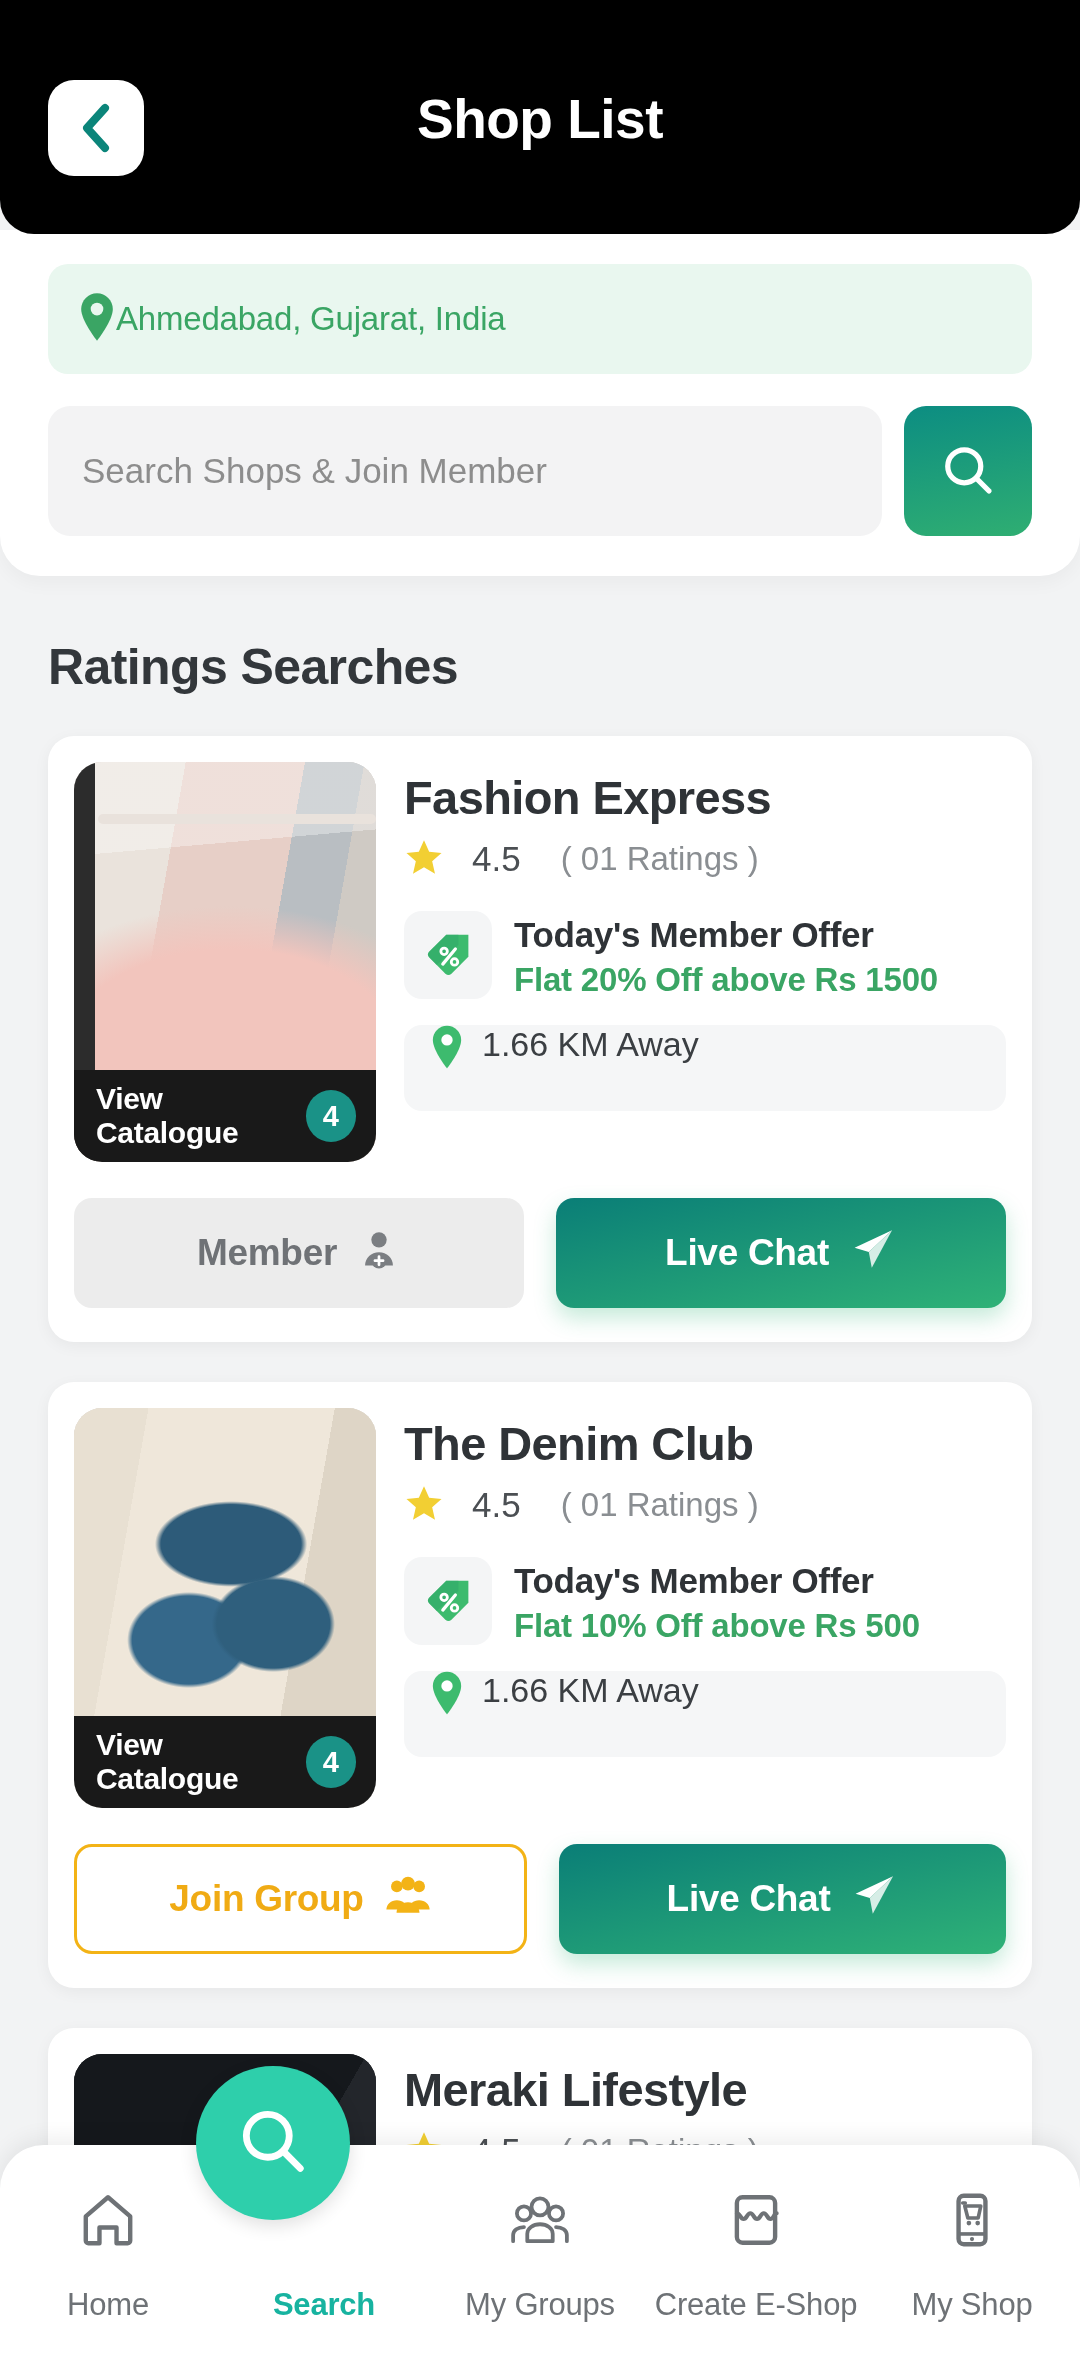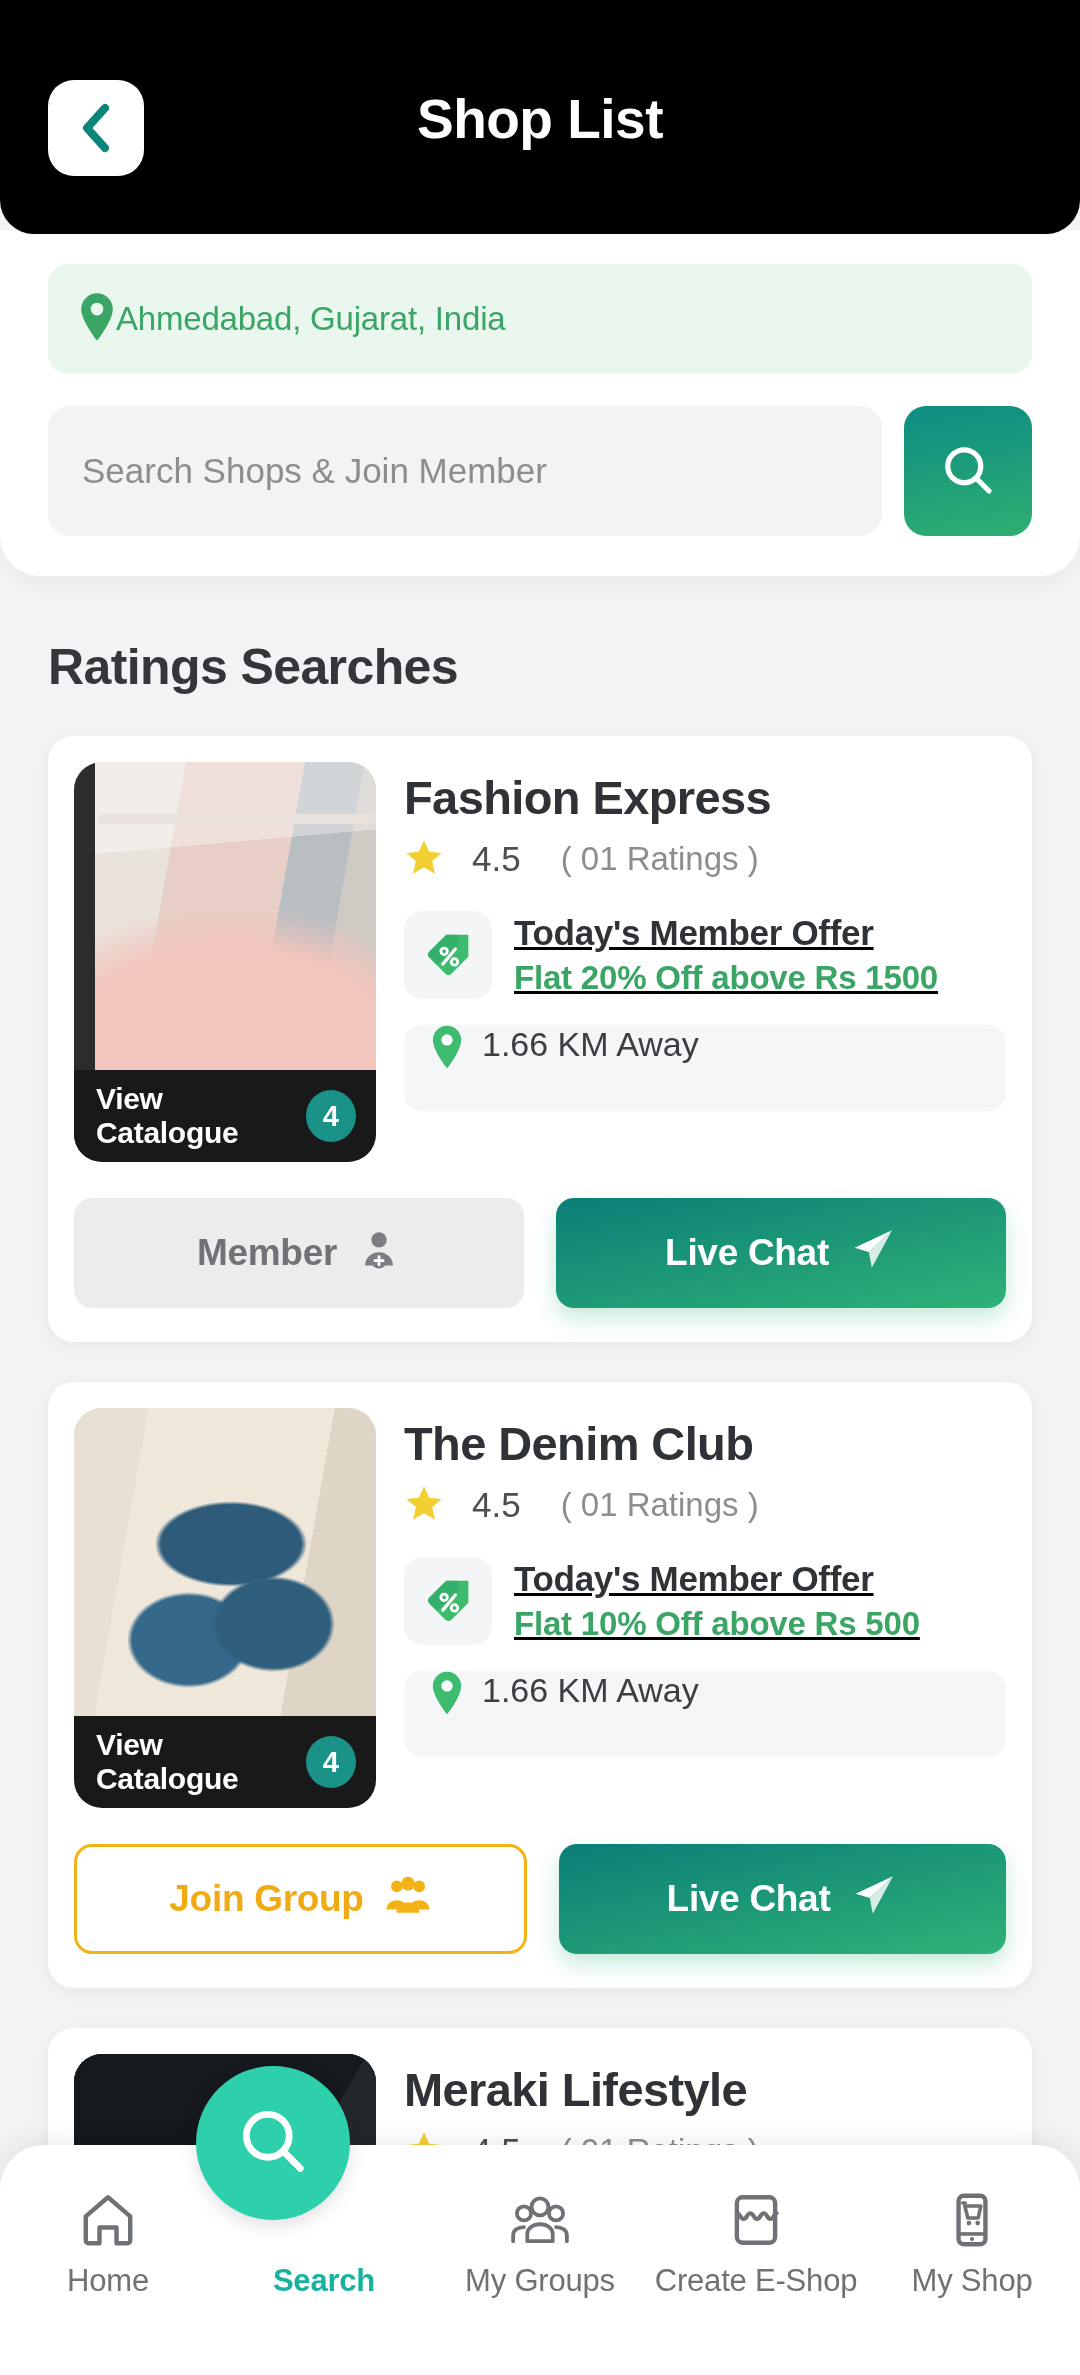--- a/index.html
+++ b/index.html
@@ -196,24 +196,23 @@
     display: flex;
     align-items: center;
     margin-top: 12px;
     gap: 28px;
   }
   .rating-value { font-size: 35px; color: #4b4f53; font-weight: 400; }
   .rating-count { font-size: 33px; color: #8a8e92; margin-left: 12px; }
 
   .offer-row {
     display: flex;
-    align-items: center;
+    align-items: flex-end;
     margin-top: 30px;
     gap: 22px;
-    text-decoration: underline;
   }
   .offer-icon {
     width: 88px; height: 88px;
     min-width: 88px;
     background: #f4f5f6;
     border-radius: 18px;
     display: flex; align-items: center; justify-content: center;
   }
   .offer-title {
     font-size: 35px;
@@ -289,21 +288,21 @@
     align-items: flex-start;
     padding-top: 44px;
     box-shadow: 0 -6px 22px rgba(0,0,0,0.07);
     z-index: 6;
   }
   .nav-item {
     flex: 1;
     display: flex;
     flex-direction: column;
     align-items: center;
-    gap: 8px;
+    gap: 32px;
     cursor: pointer;
   }
   .nav-label {
     font-size: 31px;
     color: #6e7276;
     letter-spacing: -0.2px;
   }
   .nav-item.active .nav-label { color: #17b3a0; font-weight: 600; }
 
   .fab {

